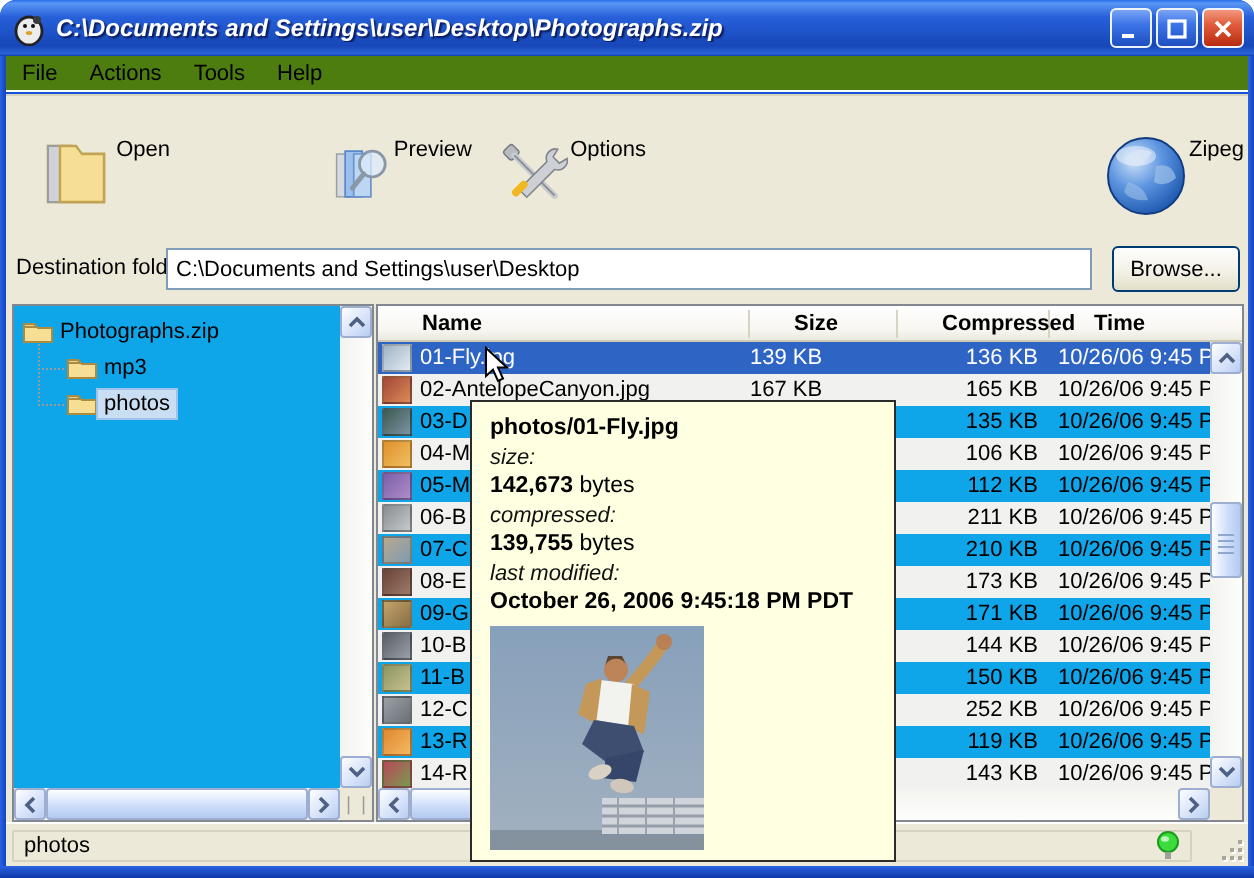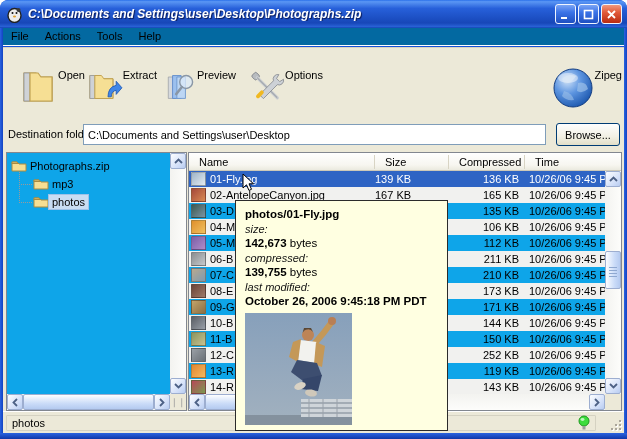--- a/index.html
+++ b/index.html
@@ -14,21 +14,21 @@
     border-radius:8px 8px 0 0; display:flex; align-items:center;font-style:italic; }
   #title-text { color:#fff; font-weight:bold; font-size:12px; margin-left:5px;
     text-shadow:1px 1px 1px rgba(0,0,40,.7); white-space:nowrap; overflow:hidden; flex:1; }
   .tb-btn { width:21px; height:20px; border:1px solid #eef4ff; border-radius:3px; margin-left:2px;
     display:flex; align-items:center; justify-content:center; color:#fff; font-weight:bold; }
   .tb-blue { background:linear-gradient(180deg,#7aa4f4 0%,#3c74e8 40%,#1e4fc0 100%); }
   .tb-red  { background:linear-gradient(180deg,#f2987e 0%,#e25c3c 40%,#b92b10 100%); }
   #btn-close { margin-right:5px; }
 
   
-  #menubar { left:3px; top:28px; width:621px; height:18px; background:#0369a1; display:flex; align-items:flex-start; border-bottom:1px solid #fff; }
+  #menubar { left:3px; top:28px; width:621px; height:18px; background:#4d7c0f; display:flex; align-items:center; border-bottom:1px solid #fff; }
   .menu-item { padding:2px 8px; }
   #toolbar { left:3px; top:47px; width:621px; height:72px; background:#ece9d8; border-top:1px solid #d8d4c0; }
   .tool-btn { position:absolute; top:19px; width:72px; height:66px; display:flex; flex-direction:row; align-items:flex-start; justify-content:flex-end; }
   .tool-label { margin-top:2px; }
 
   
   #dest-row { left:3px; top:119px; width:621px; height:31px; background:#ece9d8; }
   #dest-label { position:absolute; left:5px; top:9px; }
   #dest-input { position:absolute; left:80px; top:5px; width:463px; height:21px; background:#fff;
     border:1px solid #7f9db9; font-family:"Liberation Sans",sans-serif; font-size:11px; padding:0 4px; }
@@ -56,21 +56,21 @@
   
   .tree-row { position:absolute; height:17px; display:flex; align-items:center; }
   .tree-label { padding:1px 3px; white-space:nowrap; }
   .tree-sel { background:#c9ddf3; outline:1px solid #9fc2e8; }
   .dotline-v { position:absolute; border-left:1px dotted #9a9a9a; width:0; }
   .dotline-h { position:absolute; border-top:1px dotted #9a9a9a; height:0; }
 
   
   #list-header { position:absolute; left:0; top:0; width:432px; height:18px;
     background:linear-gradient(180deg,#ffffff,#f7f6f0 70%,#ebeadf); border-bottom:1px solid #cdc9b8; display:flex; }
-  .hcell { display:flex; align-items:center; padding-left:10px; border-right:1px solid #d8d4c4; height:14px; margin-top:2px; }
+  .hcell { display:flex; align-items:center; padding-left:22px; border-right:1px solid #d8d4c4; height:14px; margin-top:2px;font-weight:bold; }
   #rows { position:absolute; left:0; top:18px; width:416px; height:224px; overflow:hidden; }
   .lrow { display:flex; height:16px; align-items:center; width:416px; }
   .lrow.alt { background:#f1f1ef; }
   .lrow.sel { background:#2e64c4; color:#fff; }
   .cell-name { width:186px; display:flex; align-items:center; overflow:hidden; white-space:nowrap; }
   .cell-size { width:74px; padding-right:6px; white-space:nowrap; }
   .cell-comp { width:76px; text-align:right; padding-right:6px; white-space:nowrap; }
   .cell-time { width:80px; overflow:hidden; white-space:nowrap; padding-left:4px; }
   .thumb { width:15px; height:14px; margin:0 4px 0 2px; border:1px solid rgba(0,0,0,.25); flex:none; }
 
@@ -133,29 +133,20 @@
   </div>
 
   <div id="toolbar" class="abs">
     <div class="tool-btn" style="left:10px">
       <svg width="42" height="40" viewBox="0 0 42 40">
         <polygon points="8,6 20,6 23,10 36,10 36,34 8,34" fill="#e6cf82" stroke="#a98c42" stroke-width="1.2"></polygon>
         <polygon points="8,6 14,6 14,34 8,34" fill="#cfd2d6" stroke="#9a9da2" stroke-width="1"></polygon>
         <polygon points="14,6 22,6 25,10 36,10 36,34 14,34" fill="#f6df94" stroke="#c2a352" stroke-width="1.2"></polygon>
       </svg>
       <span class="tool-label">Open</span>
-    </div>
-    <div class="tool-btn" style="left:82px">
-      <svg width="46" height="40" viewBox="0 0 46 40">
-        <polygon points="6,6 18,6 21,10 34,10 34,34 6,34" fill="#e6cf82" stroke="#a98c42" stroke-width="1.2"></polygon>
-        <polygon points="6,6 12,6 12,34 6,34" fill="#cfd2d6" stroke="#9a9da2" stroke-width="1"></polygon>
-        <polygon points="12,6 20,6 23,10 34,10 34,34 12,34" fill="#f6df94" stroke="#c2a352" stroke-width="1.2"></polygon>
-        <path d="M28 32 Q28 20 38 18 L38 13 L45 21 L38 29 L38 24 Q32 25 32 32 Z" fill="#3f86e8" stroke="#1c55b0" stroke-width="1"></path>
-      </svg>
-      <span class="tool-label">Extract</span>
     </div>
     <div class="tool-btn" style="left:161px">
       <svg width="46" height="40" viewBox="0 0 46 40">
         <polygon points="6,6 16,6 16,36 6,36" fill="#d6d9dd" stroke="#9a9da2" stroke-width="1"></polygon>
         <polygon points="12,4 24,4 24,36 12,36" fill="#9cc0ee" stroke="#5a88c8" stroke-width="1.2"></polygon>
         <polygon points="18,6 30,6 30,36 18,36" fill="#bcd6f4" stroke="#6a94cc" stroke-width="1.2"></polygon>
         <circle cx="31" cy="13" r="9" fill="#dceaf8" fill-opacity="0.75" stroke="#8a97a6" stroke-width="2"></circle>
         <line x1="25" y1="20" x2="17" y2="30" stroke="#8a97a6" stroke-width="3.5" stroke-linecap="round"></line>
       </svg>
       <span class="tool-label">Preview</span>

